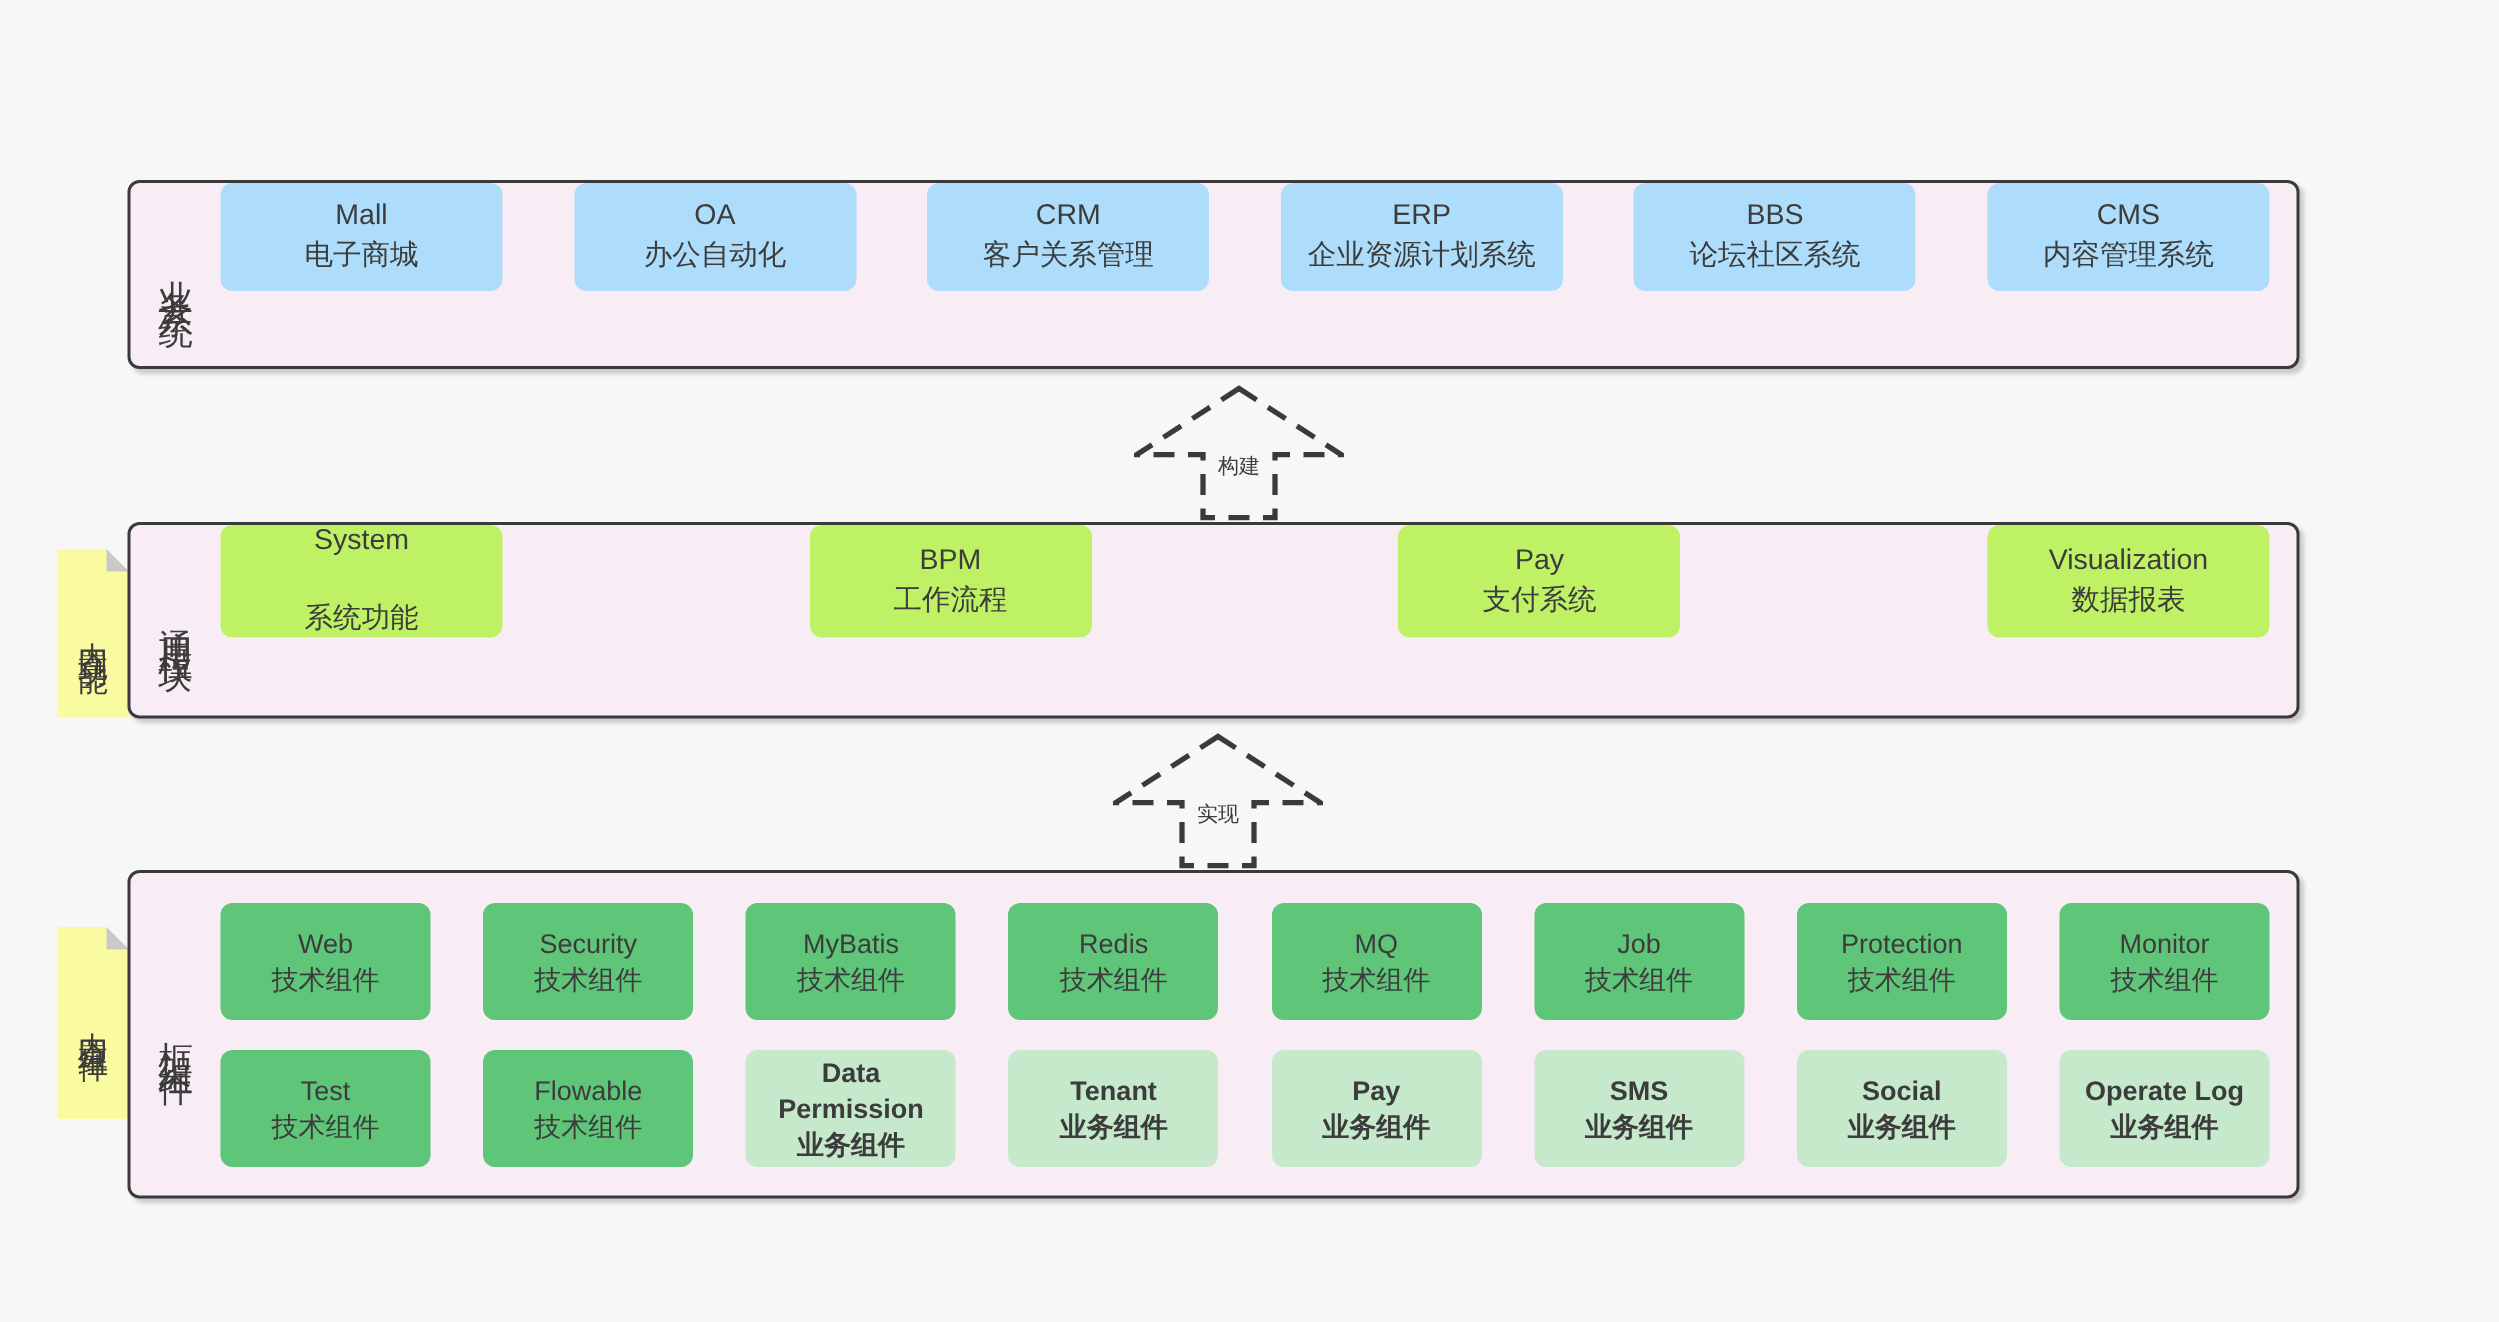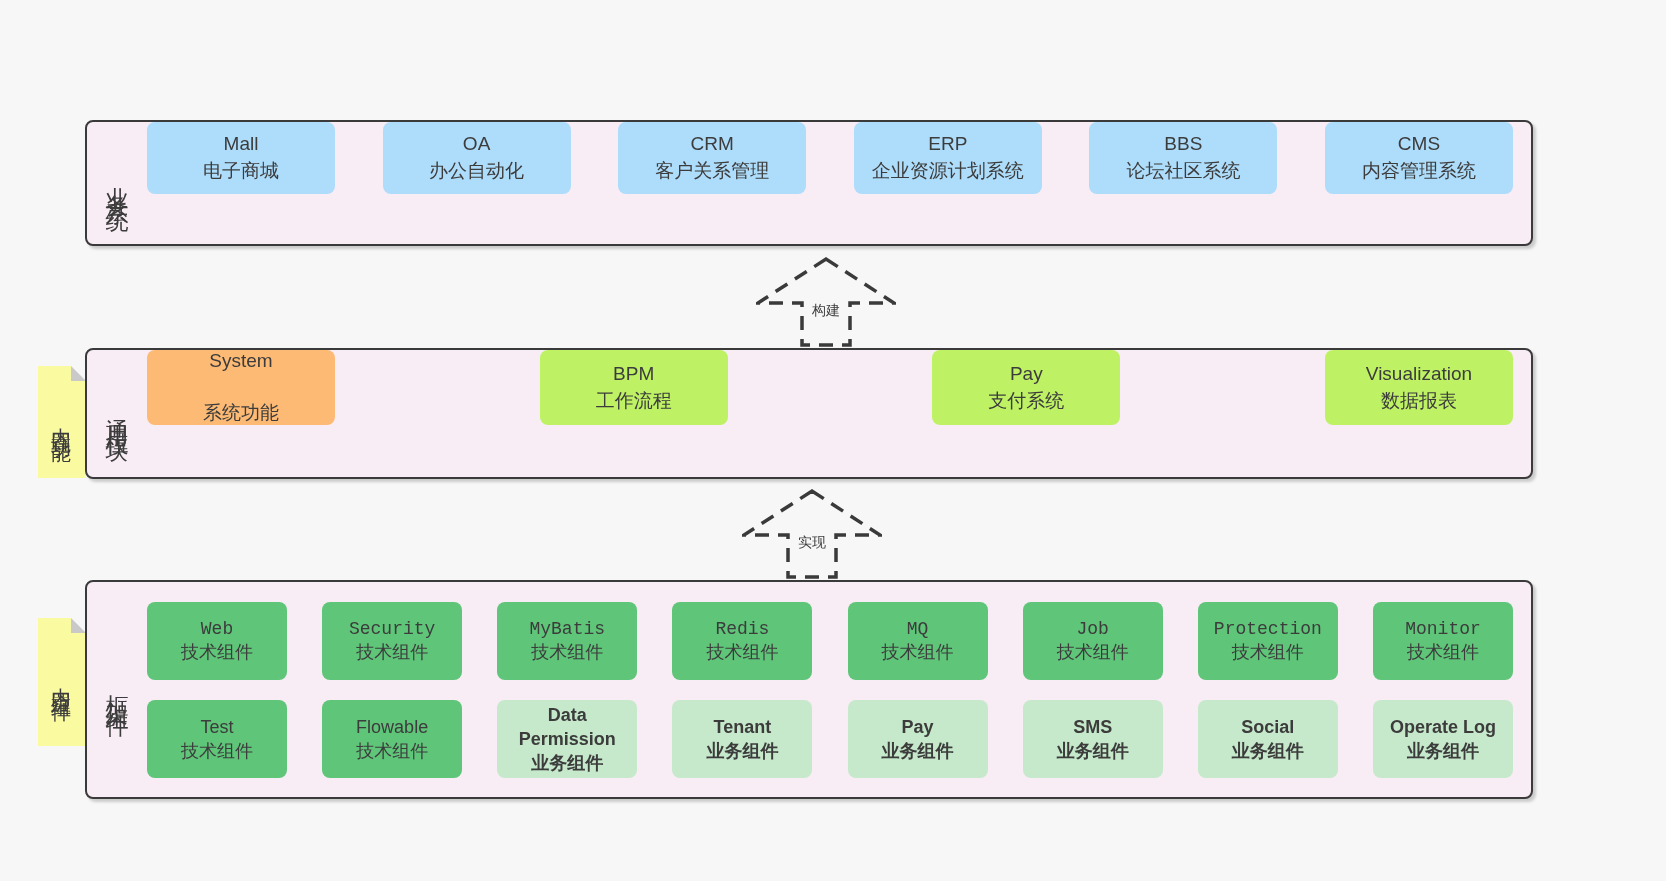--- a/index.html
+++ b/index.html
@@ -32,24 +32,24 @@
   .sec-business .boxes-row{top:0;bottom:0;}
   .sec-modules .boxes-row{top:0;bottom:0;}
   .box{
     display:flex;flex-direction:column;align-items:center;justify-content:center;
     border-radius:8px;text-align:center;
     font-size:19px;line-height:1.42;
   }
   .box-lg{width:188px;height:72px;}
   .sec-modules .box-lg{height:75px;}
   .box-sm{width:140px;height:78px;font-size:18px;line-height:1.35;}
-  .row1{top:20px;font-family:Liberation Mono, monospace;}
+  .row1{top:20px;}
   .row2{top:118px;}
   .blue{background:#aedcfb;}
-  .red{background:#fdba74;gap:25px;}
+  .red{background:#bef264;gap:25px;}
   .pink{background:#bef264;}
   .green{background:#5fc579;}
   .lightgreen{background:#c5e9ca;font-weight:bold;}
   .sticky{
     position:absolute;left:38px;width:48px;
     background:#fafaa0;z-index:1;
     display:flex;align-items:center;justify-content:center;
     writing-mode:vertical-rl;text-orientation:upright;
     font-size:20px;letter-spacing:5px;color:#3c3c3c;
   }

